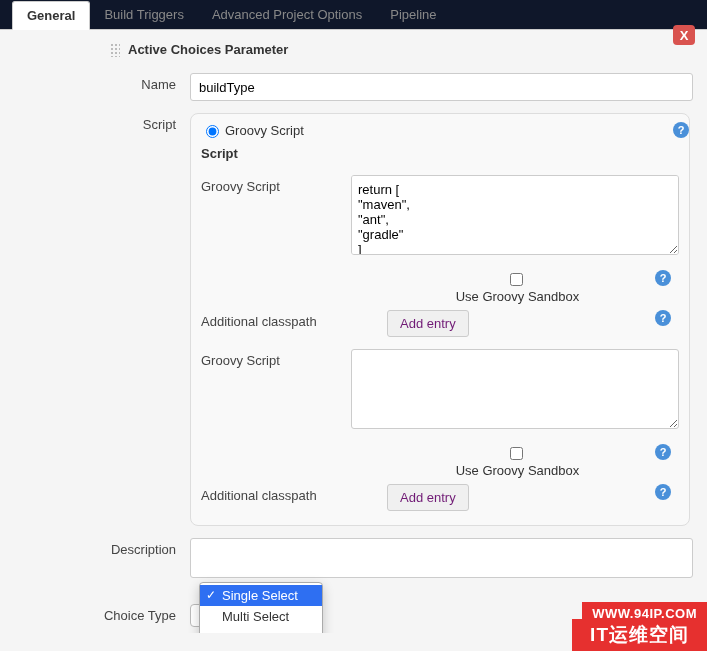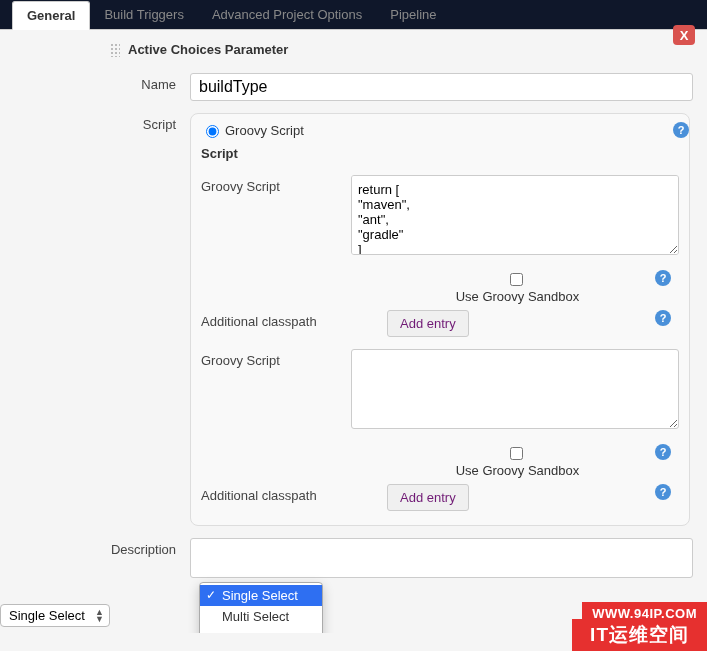--- a/index.html
+++ b/index.html
@@ -62,21 +62,21 @@
     width: 190px; min-width:190px;
     text-align: right;
     padding-right: 14px;
     padding-top: 4px;
     color: #444;
   }
   .field { flex: 1; padding-right: 14px; }
   .text-input {
     width: 100%; height: 28px;
     border: 1px solid #ccc; border-radius: 3px;
-    padding: 4px 8px; font-size: 16px; background: #fff;
+    padding: 4px 8px; font-size: 13px; background: #fff;
   }
   .script-box {
     border: 1px solid #ddd; border-radius: 8px;
     background: #f9f9f9;
     margin-right: 8px;
     padding-bottom: 8px;
   }
   .radio-row {
     display:flex; align-items:center;
     padding: 8px 10px 4px 10px;
@@ -250,20 +250,21 @@
     </div>
 
     <div class="form-row">
       <div class="label">Description</div>
       <div class="field">
         <div class="desc-area"></div>
       </div>
     </div>
 
     <div class="form-row" style="padding-top:20px;">
+      <div class="label">Choice Type</div>
       <div class="field">
         <span class="select-wrap">
           <select class="native-select">
             <option>Single Select</option>
           </select>
           <span class="select-arrows">▲<br>▼</span>
         </span>
       </div>
     </div>
 

